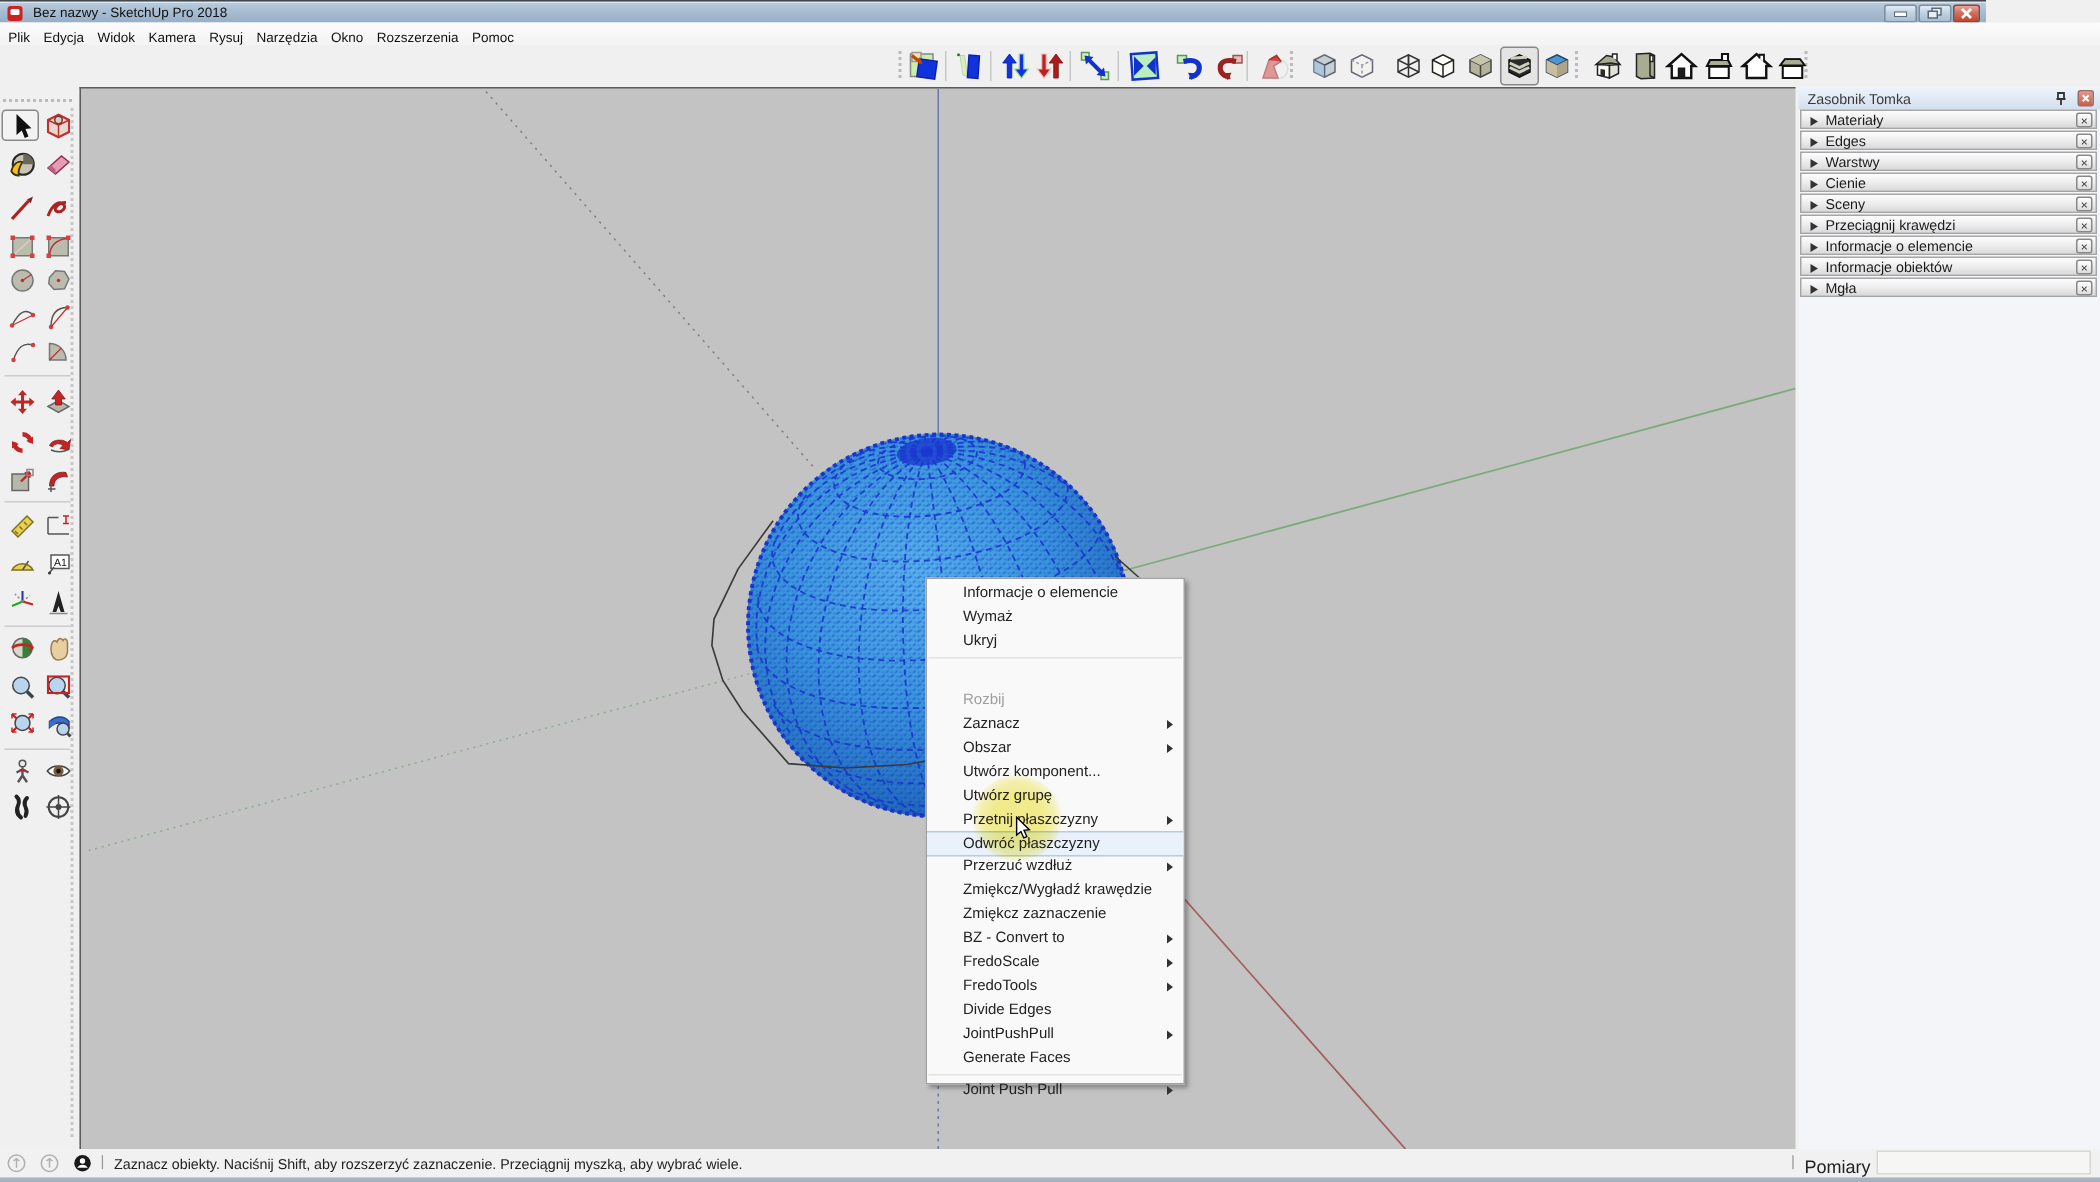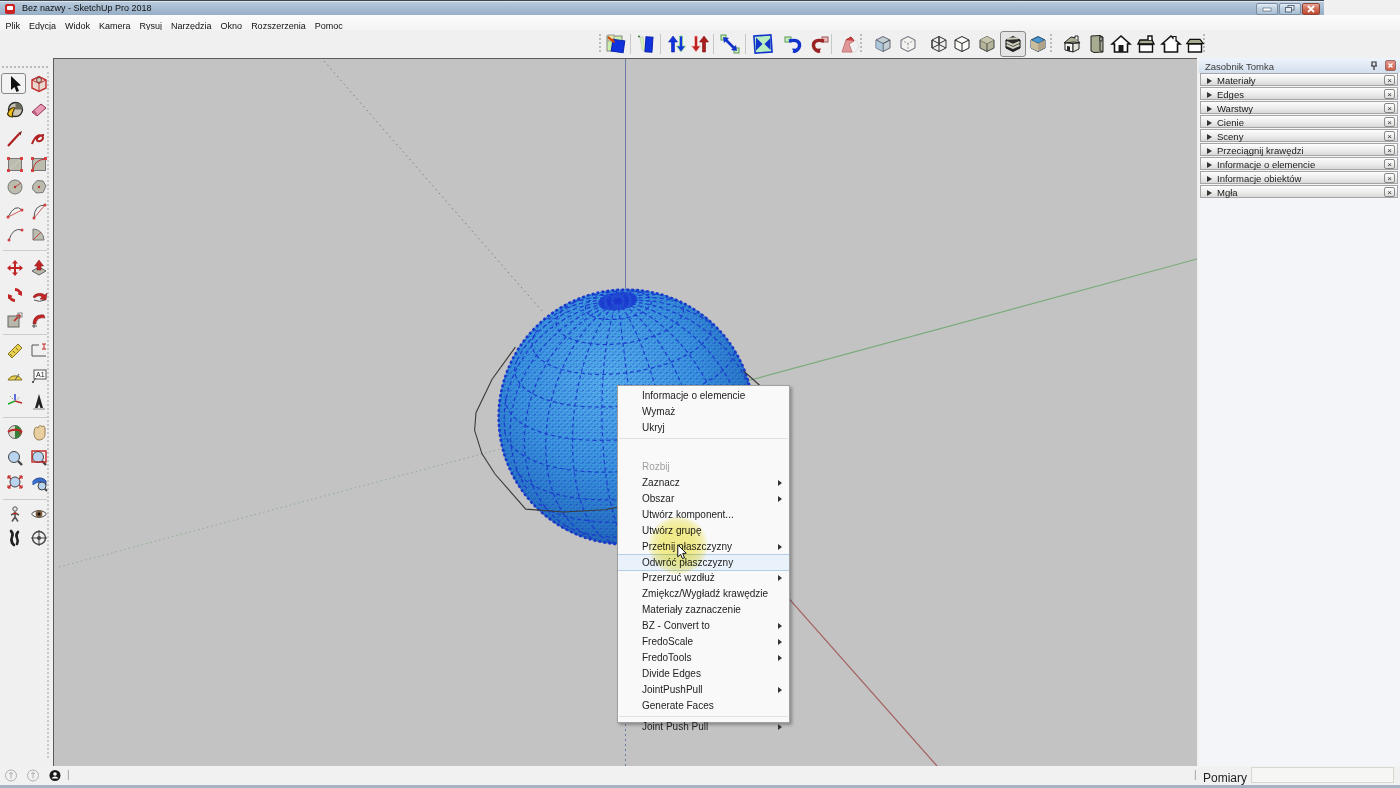--- a/index.html
+++ b/index.html
@@ -514,21 +514,21 @@
 <div class="msep"></div>
 <div class="mi dis">Rozbij</div>
 <div class="mi">Zaznacz<div class="sub"></div></div>
 <div class="mi">Obszar<div class="sub"></div></div>
 <div class="mi">Utwórz komponent...</div>
 <div class="mi">Utwórz grupę</div>
 <div class="mi">Przetnij płaszczyzny<div class="sub"></div></div>
 <div class="mi hover">Odwróć płaszczyzny</div>
 <div class="mi">Przerzuć wzdłuż<div class="sub"></div></div>
 <div class="mi">Zmiękcz/Wygładź krawędzie</div>
-<div class="mi">Materiały zaznaczenie</div>
+<div class="mi">Zmiękcz zaznaczenie</div>
 <div class="mi">BZ - Convert to<div class="sub"></div></div>
 <div class="mi">FredoScale<div class="sub"></div></div>
 <div class="mi">FredoTools<div class="sub"></div></div>
 <div class="mi">Divide Edges</div>
 <div class="mi">JointPushPull<div class="sub"></div></div>
 <div class="mi">Generate Faces</div>
 <div class="msep"></div>
 <div class="mi">Joint Push Pull<div class="sub"></div></div>
 </div>
 <div class="hl"></div>
@@ -539,17 +539,18 @@
     <svg style="position:absolute;left:4px;top:3px" width="60" height="13">
 <circle cx="7" cy="6.5" r="5.5" fill="none" stroke="#b0b0b0"></circle>
       <path d="M7 3.5 v6 M5 5 l2-1.5 2 1.5" stroke="#b0b0b0" fill="none"></path>
 <circle cx="29" cy="6.5" r="5.5" fill="none" stroke="#b0b0b0"></circle>
       <path d="M29 3.5 v6 M27 5 l2-1.5 2 1.5" stroke="#b0b0b0" fill="none"></path>
 <circle cx="51" cy="6.5" r="5.5" fill="#1a1a1a"></circle>
       <circle cx="51" cy="5" r="1.8" fill="#fff"></circle>
       <path d="M47.5 9.5 a4 4 0 0 1 7 0 z" fill="#fff"></path>
 </svg>
 <div style="position:absolute;left:67px;top:3px;color:#999;font-size:10px">|</div>
+<div style="position:absolute;left:76px;top:5px;font-size:9.5px;color:#222;">Zaznacz obiekty. Naciśnij Shift, aby rozszerzyć zaznaczenie. Przeciągnij myszką, aby wybrać wiele.</div>
 <div style="position:absolute;left:1194px;top:3px;color:#999;font-size:10px">|</div>
 <div style="position:absolute;left:1203px;top:5px;font-size:12px;color:#222;">Pomiary</div>
 <div style="position:absolute;left:1251px;top:1px;width:143px;height:16px;background:#f6f6f4;border:1px solid #d8d8d0;"></div>
   </div>
 <div class="statusbottom"></div>
 
 </body></html>

